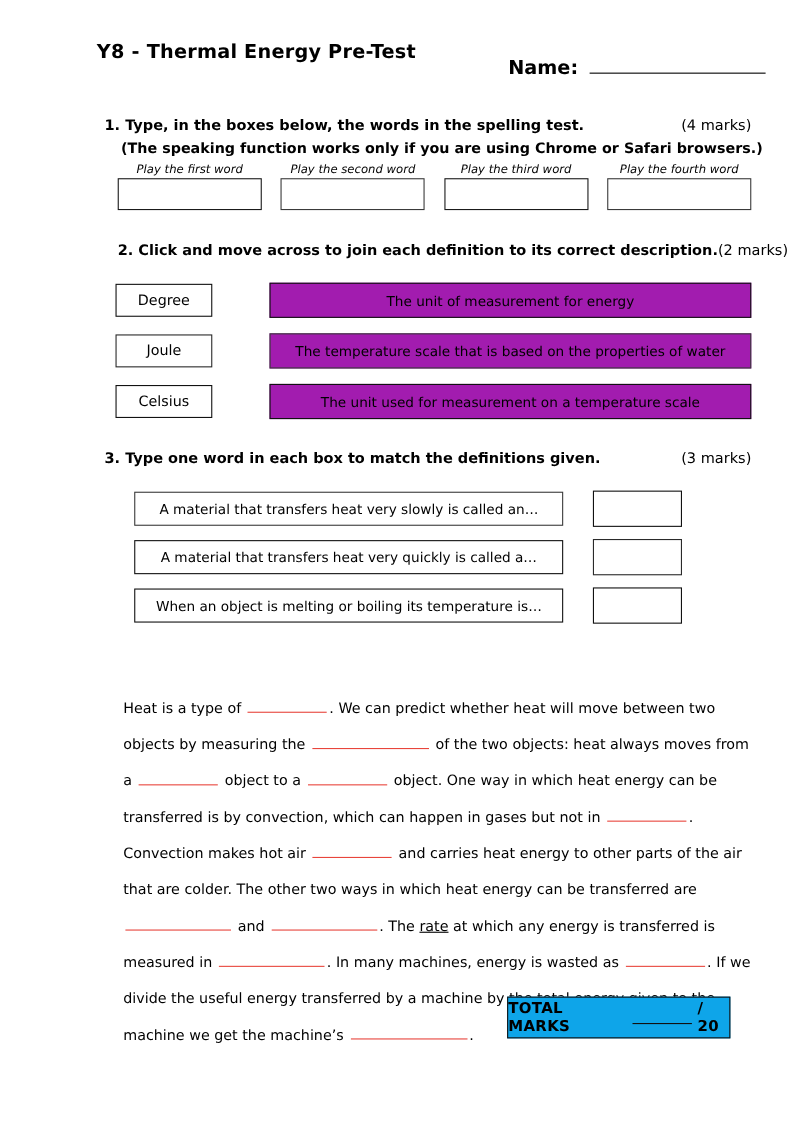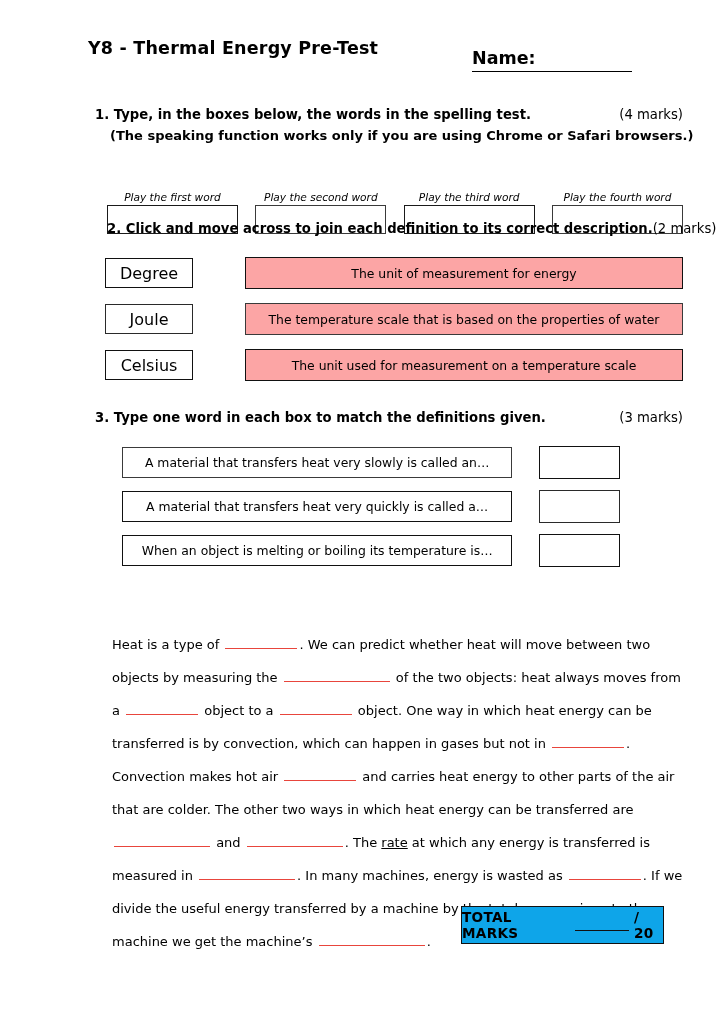--- a/index.html
+++ b/index.html
@@ -39,21 +39,20 @@
     font-weight: bold;
     letter-spacing: 0.2px;
     white-space: nowrap;
   }
   .name-group {
     position: absolute;
     left: 374px;
     bottom: 0;
     display: flex;
     align-items: baseline;
-    flex-direction: column;
   }
   .name-label {
     font-size: 17.5px;
     font-weight: bold;
     white-space: nowrap;
   }
   .name-rule {
     display: inline-block;
     width: 160px;
     border-bottom: 1.4px solid #000;
@@ -93,21 +92,20 @@
     left: 107px;
     top: 148px;
     width: 576px;
     display: flex;
     justify-content: space-between;
   }
   .q1-cell {
     width: 131px;
     display: flex;
     flex-direction: column;
-    margin-top: 43px;
   }
   .play-label {
     font-size: 10.6px;
     font-style: italic;
     text-align: center;
     margin-bottom: 2px;
     white-space: nowrap;
   }
   .q1-box {
     height: 29px;
@@ -131,34 +129,34 @@
     margin-bottom: 10px;
   }
   .q2-left {
     width: 88px;
     height: 30px;
     border: 1.6px solid #2a2a2a;
     box-sizing: border-box;
     display: flex;
     align-items: center;
     justify-content: center;
-    font-size: 16px;
+    font-size: 13px;
     background: #fff;
   }
   .q2-right {
     margin-left: 52px;
     flex: 1;
     height: 32px;
     border: 1.4px solid #3a3a3a;
     box-sizing: border-box;
     display: flex;
     align-items: center;
     justify-content: center;
     font-size: 12.4px;
-    background: #fca5a5;
+    background: #a21caf;
     text-align: center;
     padding: 0 6px;
   }
   .q2-right.heavy { border: 1.7px solid #111; }
   .q2-left.heavy { border: 1.8px solid #111; }
 
   
   .q3-wrap {
     position: absolute;
     left: 122px;

